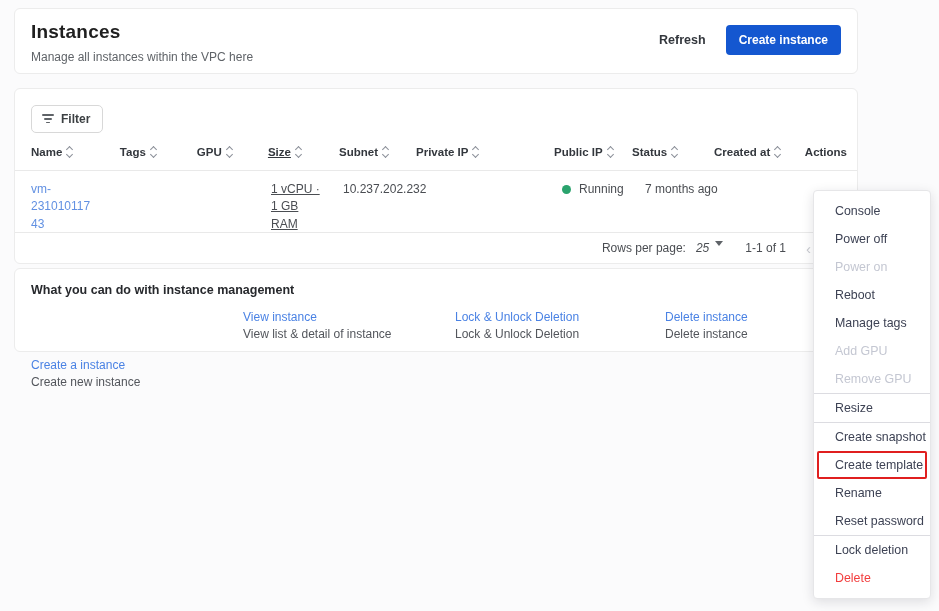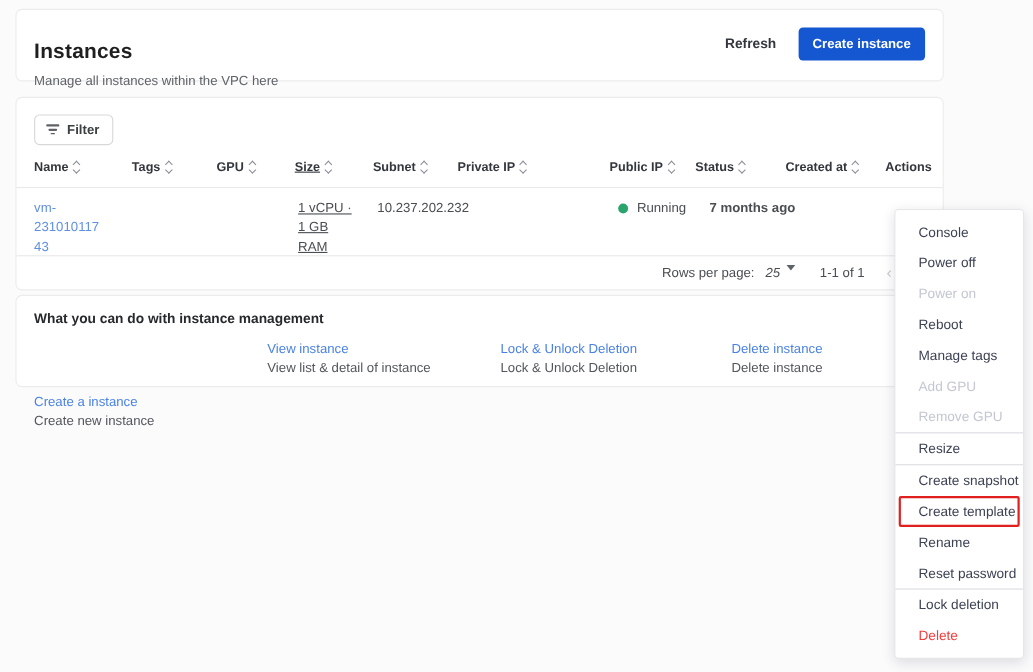--- a/index.html
+++ b/index.html
@@ -14,21 +14,21 @@
   .card {
     position:absolute;
     left:14px;
     width:844px;
     background:#fff;
     border:1px solid #ececec;
     border-radius:6px;
   }
 
   
-  #header-card { top:8px; height:66px; padding:28px 16px; }
+  #header-card { top:8px; height:66px; padding:12px 16px; }
   .page-title { font-size:19px; font-weight:bold; color:#1f1f1f; letter-spacing:.2px; }
   .page-subtitle { font-size:12px; color:#5f6368; margin-top:7px; }
   .header-actions { position:absolute; right:16px; top:16px; display:flex; align-items:center; gap:20px; }
   .btn-text { font-size:12.5px; font-weight:bold; color:#33373d; background:none; border:none; cursor:pointer; }
   .btn-primary {
     font-size:12px; font-weight:bold; color:#fff; background:#1457d0;
     border:none; border-radius:4px; padding:8px 13px; cursor:pointer;
   }
 
   
@@ -45,21 +45,21 @@
   .filter-icon i:nth-child(1){ width:12px; }
   .filter-icon i:nth-child(2){ width:8px; }
   .filter-icon i:nth-child(3){ width:4px; }
 
   .t-row { display:flex; padding-left:16px; align-items:flex-start; }
   .t-head { height:38px; align-items:center; border-bottom:1px solid #e9e9e9; }
   .t-body { height:62px; border-bottom:1px solid #e9e9e9; padding-top:10px; }
   .col { padding-right:10px; }
   .c-name{ width:90px; } .c-tags{ width:78px; } .c-gpu{ width:72px; } .c-size{ width:72px;text-decoration:underline; }
   .c-subnet{ width:78px; } .c-privip{ width:140px; } .c-pubip{ width:79px; }
-  .c-status{ width:83px; } .c-created{ width:92px;font-weight:bold; } .c-actions{ flex:1; }
+  .c-status{ width:83px; } .c-created{ width:92px; } .c-actions{ flex:1; }
 
   .hcell { display:flex; align-items:center; gap:5px; font-size:11.5px; font-weight:bold; color:#33373d; cursor:pointer; }
   .sort { display:inline-flex; flex-direction:column; gap:3px; padding-top:1px; }
   .sort i { display:block; width:5px; height:5px; border-right:1.4px solid #8a8f98; border-bottom:1.4px solid #8a8f98; }
   .sort i.up { transform:rotate(-135deg); }
   .sort i.down { transform:rotate(45deg); margin-top:-3px; }
 
   .cell { font-size:12px; color:#4a4d52; line-height:1.45; }
   .multiline { white-space:pre-line; }
   .name-link { font-size:12px; color:#6190e2; line-height:1.45; text-decoration:none; overflow-wrap:break-word; display:block; width:62px; cursor:pointer; }

